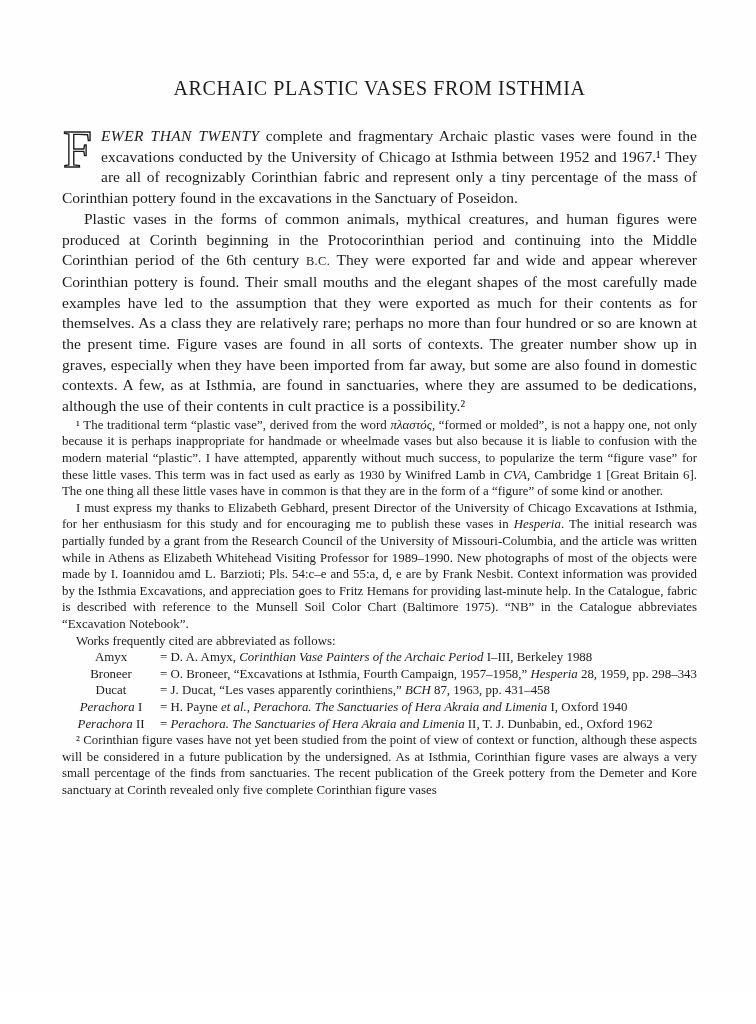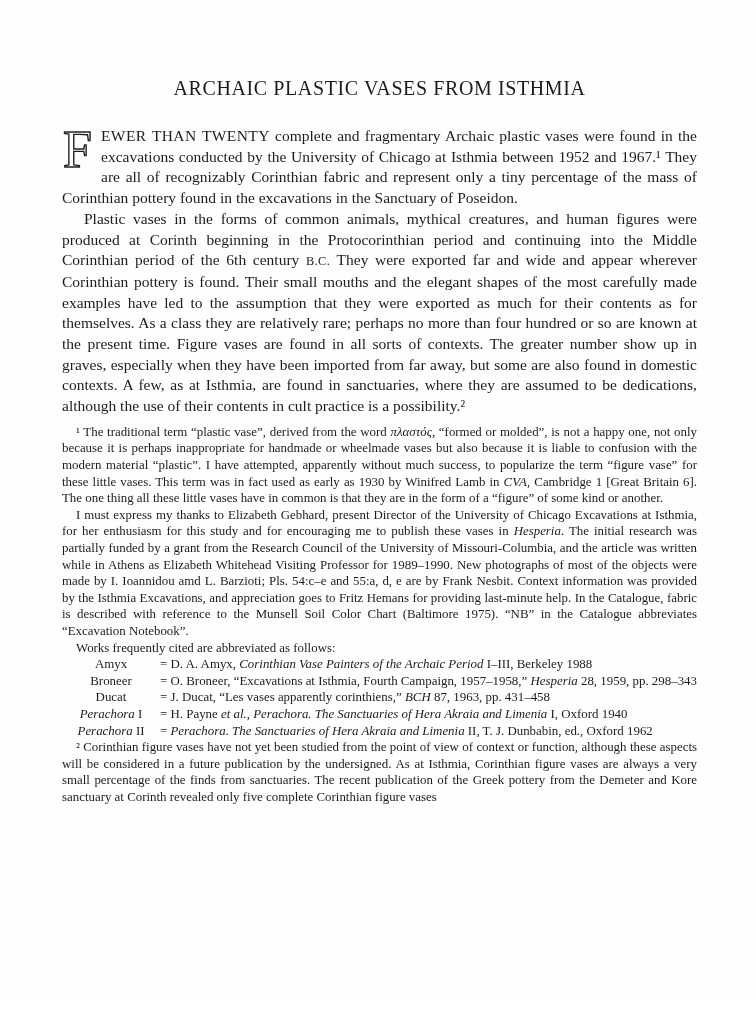--- a/index.html
+++ b/index.html
@@ -41,23 +41,22 @@
     line-height: 20.7px;
     text-align: justify;
   }
   .body-para { margin: 0; }
   .body-para.indent { text-indent: 22px; }
   .dropcap-wrap {
     float: left;
     width: 34px; height: 44px;
     margin: 1px 5px 0 0;
   }
-  .lead-caps { letter-spacing: 0.4px; }
+  .lead-caps { letter-spacing: 0.4px; font-style: italic; }
   .footnotes {
-    margin-top: 7px;
     font-size: 12.9px;
     line-height: 16.6px;
     text-align: justify;
   }
   .fn { margin: 0; text-indent: 14px; }
   .abbr-list { margin: 0; }
   .abbr-row { display: flex; }
   .abbr-term { flex: 0 0 98px; text-align: center; }
   .abbr-def {
     flex: 1;

